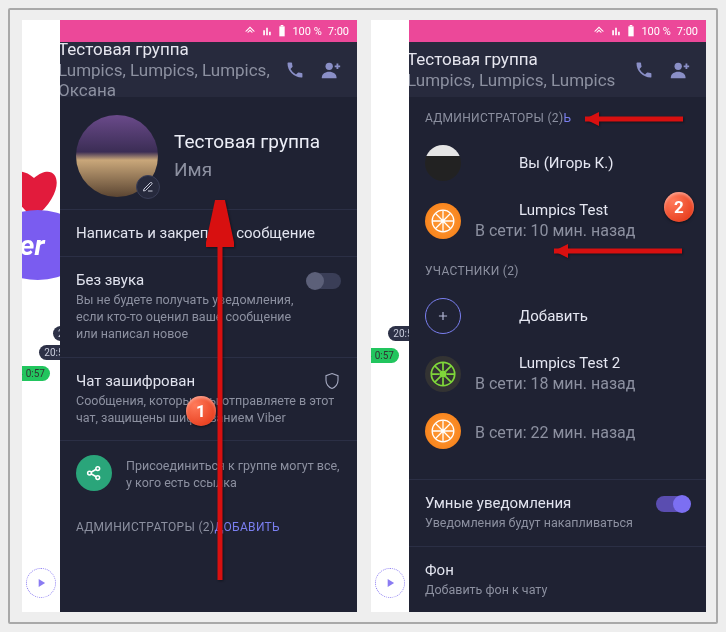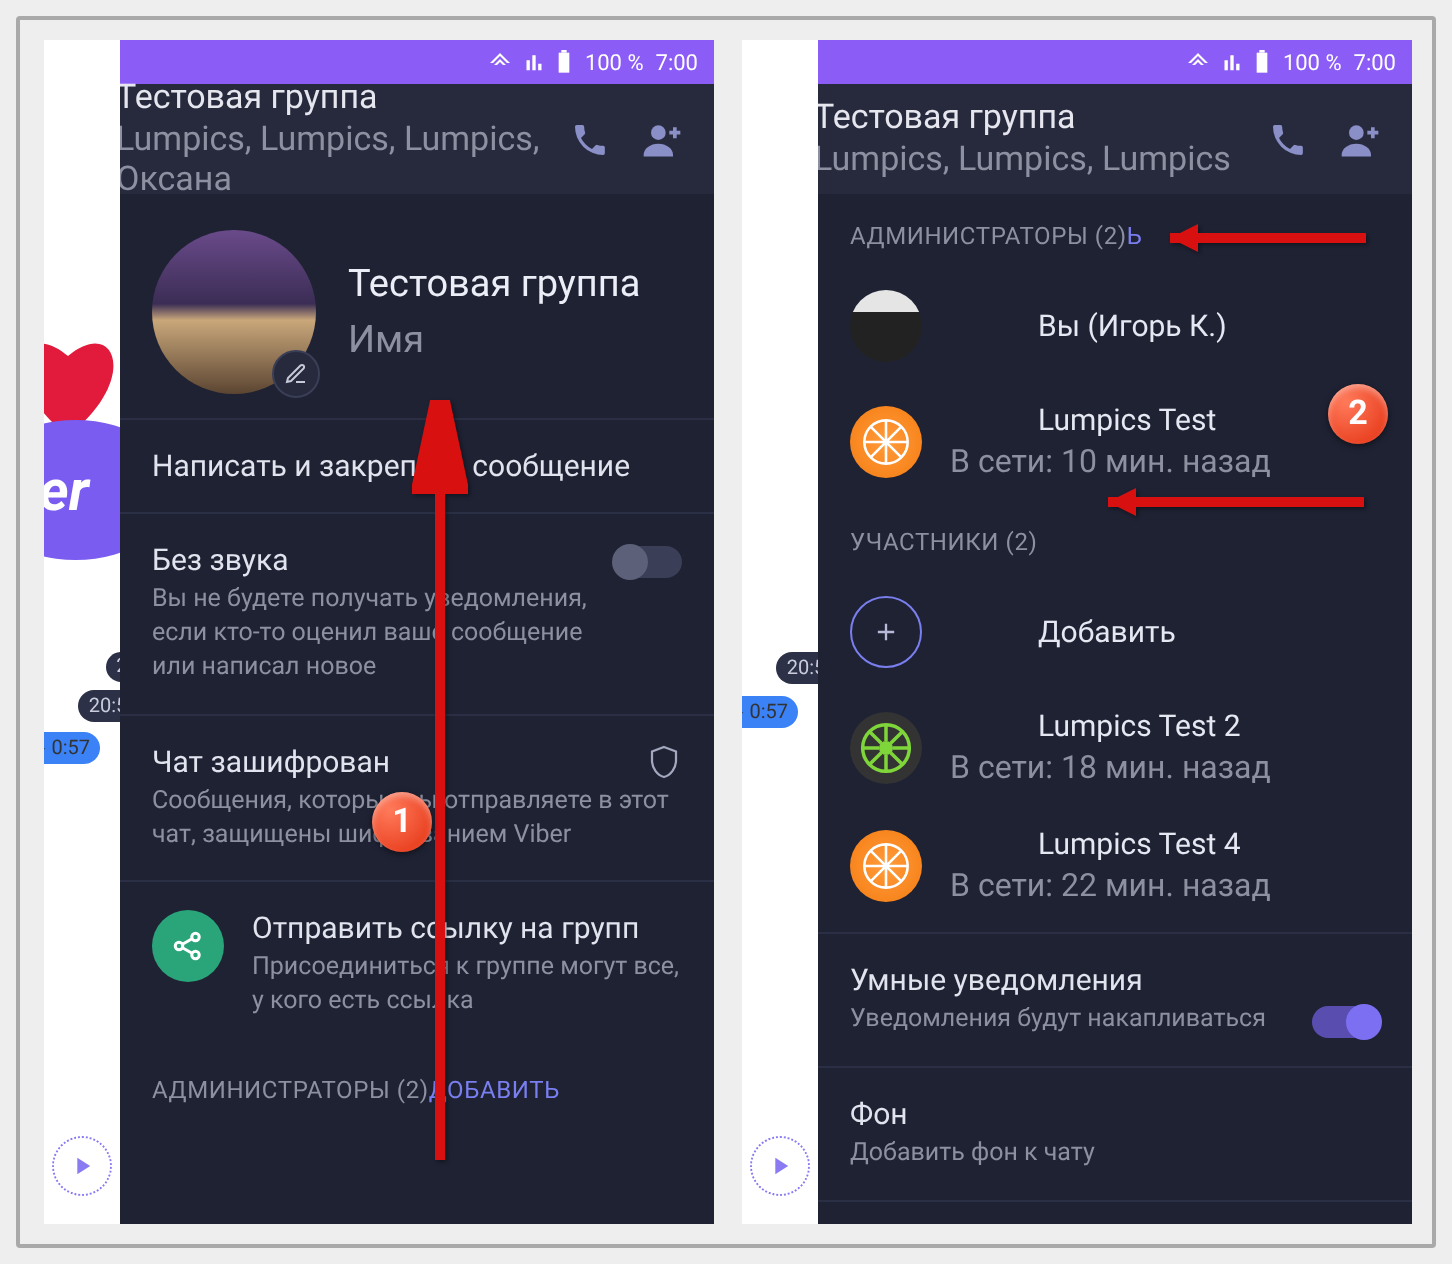--- a/index.html
+++ b/index.html
@@ -2,21 +2,21 @@
 <html><head>
 <meta charset="utf-8">
 <style>
   * { box-sizing: border-box; margin: 0; padding: 0; font-family: -apple-system, Roboto, Arial, sans-serif; }
   body { background: #eee; width: 726px; height: 632px; position: relative; overflow: hidden; }
   .frame { position: absolute; border: 2px solid #a9a9a9; border-radius: 2px; }
   .outer { left: 8px; top: 8px; width: 710px; height: 616px; }
   .phone { position: absolute; width: 335px; height: 592px; background: #1f2233; overflow: hidden; color: #d4d6e0; }
   .phone.left { left: 22px; top: 20px; }
   .phone.right { left: 371px; top: 20px; }
-  .statusbar { height: 22px; background: #8b5cf6; display: flex; justify-content: flex-end; align-items: center; gap: 6px; padding-right: 8px; font-size: 11px; color: #fff; }
+  .statusbar { height: 22px; background: #ec4899; display: flex; justify-content: flex-end; align-items: center; gap: 6px; padding-right: 8px; font-size: 11px; color: #fff; }
   .sb-icon { fill: #fff; }
   .appbar { height: 55px; background: #272a3d; display: flex; align-items: center; padding: 0 8px; }
   .back { width: 28px; color: #8a8fc7; display:flex; align-items:center; justify-content:center; }
   .titles { flex: 1; overflow: hidden; }
   .titles .t { color: #e6e6ef; font-size: 17px; }
   .titles .s { color: #8c90a0; font-size: 17px; margin-top:1px; }
   .ab-icon { width: 36px; color: #8a8fc7; display:flex; align-items:center; justify-content:center; }
   .scroll { position: relative; height: calc(100% - 77px); }
   .section-title { color: #8c90a0; font-size: 12px; padding: 14px 16px 10px; letter-spacing: 0.3px; display:flex; justify-content:flex-start; align-items:center;}
   .section-title .link { color: #7a7ff0; font-size: 12px; }
@@ -47,21 +47,21 @@
   .av.me { background:linear-gradient(180deg,#e5e5e5 30%, #222 30%); }
   .mem-txt .n { color:#e5e7f2; font-size:15px;margin-left:44px;}
   .mem-txt .st { color:#8c90a0; font-size:16px; margin-top:2px;}
   .shield { position:absolute; right:16px; top:14px; color:#a4a8bf;}
   
   .bgstrip { position:absolute; left:0; top:0; width:38px; height:100%; background:#ffffff; overflow:hidden;}
   .bgstrip .sticker { position:absolute; }
   .heart { left:-28px; top:130px; width:80px; height:80px; }
   .vib { left:-30px; top:180px; width:100px; height:90px; }
   .msgbub { position:absolute; background:#2d3147; color:#c9ccdc; font-size:10px; padding:2px 5px; border-radius:8px; display:flex; align-items:center; gap:3px;}
-  .msgbub.white { background:#3b82f6; color:#333;text-align:right;}
+  .msgbub.white { background:#22c55e; color:#333;text-align:right;}
   .dotpad { position:absolute; left:0; bottom:0; width:38px; height:58px; background:#fff; display:flex; align-items:center; justify-content:center;}
   .botbtn { width:30px; height:30px; border:1.5px dotted #8a7bf2; border-radius:50%; display:flex; align-items:center; justify-content:center; color:#8a7bf2;}
   .botbtn svg{ width:14px; height:14px; fill:#8a7bf2;}
   
   .anno { position:absolute; z-index:50; pointer-events:none; }
   .badge { width:30px; height:30px; border-radius:50%; background:radial-gradient(circle at 30% 30%, #ff7a5a, #e22f0f); color:#fff; font-weight:bold; font-size:17px; display:flex; align-items:center; justify-content:center; box-shadow:0 1px 3px rgba(0,0,0,.5), inset 0 2px 3px rgba(255,255,255,.4);}
   .arrow-svg { filter: drop-shadow(1px 1px 1px rgba(0,0,0,.4)); }
 </style>
 </head>
 <body>
@@ -173,21 +173,20 @@
     <div class="row">
       <div class="chip-icon share">
           <svg width="18" height="18" viewBox="0 0 24 24" fill="none" stroke="#fff" stroke-width="2">
             <circle cx="6" cy="12" r="2.5"></circle>
             <circle cx="17" cy="6" r="2.5"></circle>
             <circle cx="17" cy="18" r="2.5"></circle>
             <path d="M8 11l7-4M8 13l7 4"></path>
           </svg>
         </div>
       <div class="rt">
-        <div class="pri">Отправить ссылку на групп</div>
         <div class="sec">Присоединиться к группе могут все, у кого есть ссылка</div>
       </div>
     </div>
 
     <div class="section-title">
       <span>АДМИНИСТРАТОРЫ (2)</span>
       <span class="link">ДОБАВИТЬ</span>
     </div>
   </div>
 </div>
@@ -301,26 +300,25 @@
     <div class="member">
       <div class="av orange">
           <svg viewBox="0 0 24 24">
             <g stroke="#fff" stroke-width="1.2" fill="none">
               <circle cx="12" cy="12" r="10"></circle>
               <path d="M12 2v20M2 12h20M4.9 4.9l14.2 14.2M19.1 4.9L4.9 19.1"></path>
             </g>
           </svg>
         </div>
       <div class="mem-txt">
-          <div class="n">Lumpics Test 4</div>
           <div class="st">В сети: 22 мин. назад</div>
         </div>
     </div>
 
-    <div class="row" style="margin-top:4px;align-items:flex-end;">
+    <div class="row" style="margin-top:20px;">
       <div class="rt">
           <div class="pri">Умные уведомления</div>
           <div class="sec">Уведомления будут накапливаться</div>
         </div>
       <div class="toggle on"></div>
     </div>
     <div class="row">
       <div class="rt">
           <div class="pri">Фон</div>
           <div class="sec">Добавить фон к чату</div>

